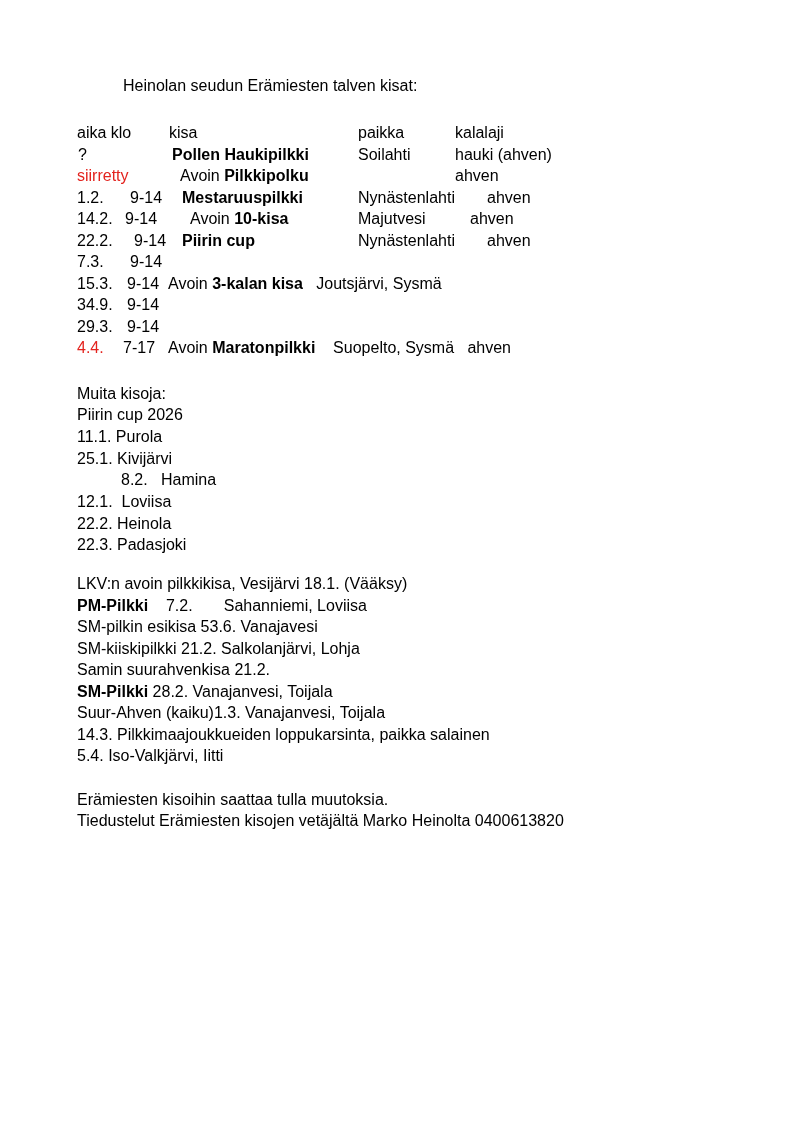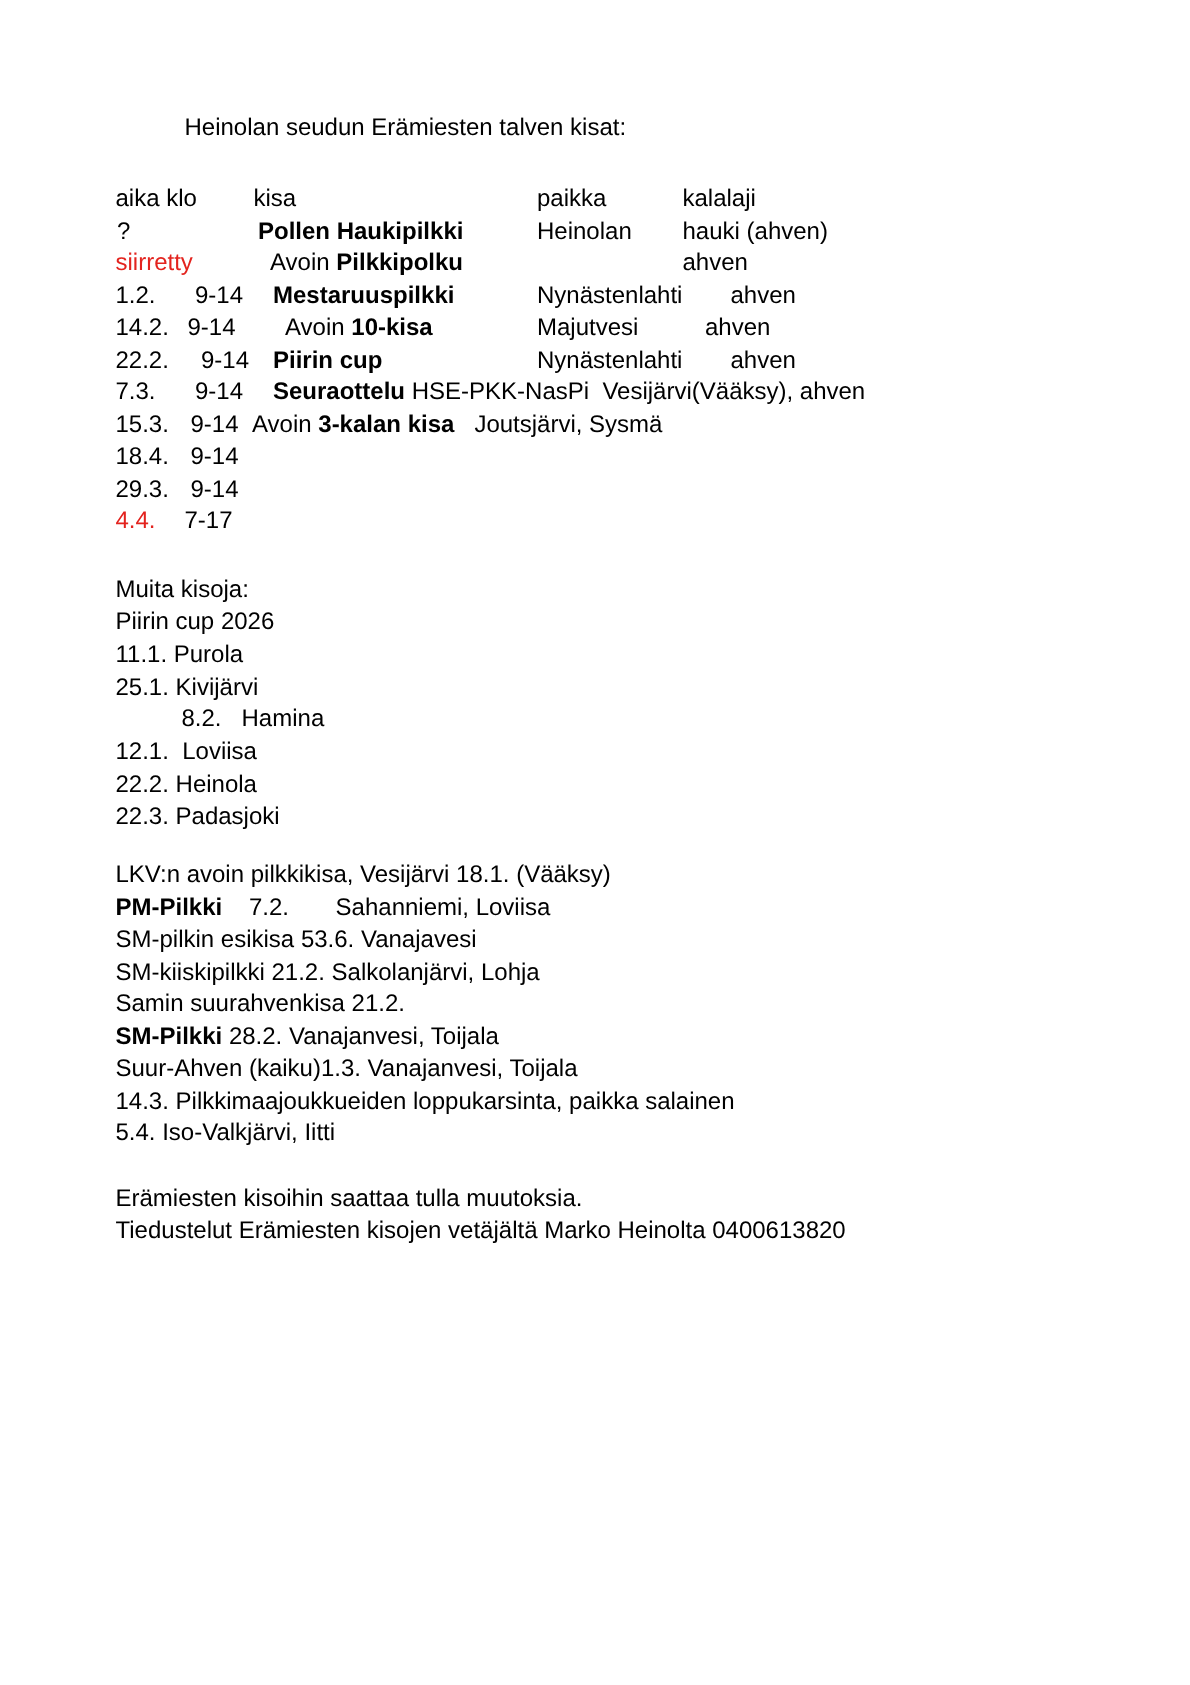--- a/index.html
+++ b/index.html
@@ -41,30 +41,30 @@
   .b { font-weight: 700; }
   .red { color: var(--accent-red, #e3231e); }
 </style>
 </head>
 <body>
 
 <div class="page" style="background: rgb(255, 255, 255); color: rgb(0, 0, 0);">
   <div class="doc-title">Heinolan seudun Erämiesten talven kisat:</div>
   <div id="lines">
       <div class="line" style="top: 122px;"><span class="chunk" style="left: 77px;"><span>aika klo</span></span><span class="chunk" style="left: 169px; text-align: right;"><span>kisa</span></span><span class="chunk" style="left: 358px;"><span>paikka</span></span><span class="chunk" style="left: 455px;"><span>kalalaji</span></span></div>
-      <div class="line" style="top: 144px;"><span class="chunk" style="left: 78px;"><span>?</span></span><span class="chunk" style="left: 172px;"><span class="b">Pollen Haukipilkki</span></span><span class="chunk" style="left: 358px;"><span>Heinolan</span></span><span class="chunk" style="left: 455px;"><span>hauki (ahven)</span></span></div>
+      <div class="line" style="top: 144px;"><span class="chunk" style="left: 78px;"><span>?</span></span><span class="chunk" style="left: 172px;"><span class="b">Pollen Haukipilkki</span></span><span class="chunk" style="left: 358px;"><span>Soilahti</span></span><span class="chunk" style="left: 455px;"><span>hauki (ahven)</span></span></div>
       <div class="line" style="top: 165px;"><span class="chunk" style="left: 77px;"><span class="red">siirretty</span></span><span class="chunk" style="left: 180px;"><span>Avoin </span><span class="b">Pilkkipolku</span></span><span class="chunk" style="left: 455px;"><span>ahven</span></span></div>
       <div class="line" style="top: 187px;"><span class="chunk" style="left: 77px;"><span>1.2.</span></span><span class="chunk" style="left: 130px;"><span>9-14</span></span><span class="chunk" style="left: 182px;"><span class="b">Mestaruuspilkki</span></span><span class="chunk" style="left: 358px;"><span>Nynästenlahti</span></span><span class="chunk" style="left: 487px;"><span>ahven</span></span></div>
       <div class="line" style="top: 208px;"><span class="chunk" style="left: 77px;"><span>14.2.</span></span><span class="chunk" style="left: 125px;"><span>9-14</span></span><span class="chunk" style="left: 190px;"><span>Avoin </span><span class="b">10-kisa</span></span><span class="chunk" style="left: 358px;"><span>Majutvesi</span></span><span class="chunk" style="left: 470px;"><span>ahven</span></span></div>
       <div class="line" style="top: 230px;"><span class="chunk" style="left: 77px;"><span>22.2.</span></span><span class="chunk" style="left: 134px;"><span>9-14</span></span><span class="chunk" style="left: 182px;"><span class="b">Piirin cup</span></span><span class="chunk" style="left: 358px;"><span>Nynästenlahti</span></span><span class="chunk" style="left: 487px;"><span>ahven</span></span></div>
-      <div class="line" style="top: 251px;"><span class="chunk" style="left: 77px;"><span>7.3.</span></span><span class="chunk" style="left: 130px;"><span>9-14</span></span><span class="chunk" style="left: 182px;"><span class="b">Seuraottelu </span><span>HSE-PKK-NasPi  Vesijärvi(Vääksy), ahven</span></span></div>
+      <div class="line" style="top: 251px;"><span class="chunk" style="left: 77px;"><span>7.3.</span></span><span class="chunk" style="left: 130px;"><span>9-14</span></span></div>
       <div class="line" style="top: 273px;"><span class="chunk" style="left: 77px;"><span>15.3.</span></span><span class="chunk" style="left: 127px;"><span>9-14</span></span><span class="chunk" style="left: 168px;"><span>Avoin </span><span class="b">3-kalan kisa</span><span>   Joutsjärvi, Sysmä</span></span></div>
-      <div class="line" style="top: 294px;"><span class="chunk" style="left: 77px;"><span>18.4.</span></span><span class="chunk" style="left: 127px;"><span>9-14</span></span></div>
+      <div class="line" style="top: 294px;"><span class="chunk" style="left: 77px;"><span>34.9.</span></span><span class="chunk" style="left: 127px;"><span>9-14</span></span></div>
       <div class="line" style="top: 316px;"><span class="chunk" style="left: 77px;"><span>29.3.</span></span><span class="chunk" style="left: 127px;"><span>9-14</span></span></div>
-      <div class="line" style="top: 337px;"><span class="chunk" style="left: 77px;"><span class="red">4.4.</span></span><span class="chunk" style="left: 123px;"><span>7-17</span></span></div>
+      <div class="line" style="top: 337px;"><span class="chunk" style="left: 77px;"><span class="red">4.4.</span></span><span class="chunk" style="left: 123px;"><span>7-17</span></span><span class="chunk" style="left: 168px;"><span>Avoin </span><span class="b">Maratonpilkki</span><span>    Suopelto, Sysmä   ahven</span></span></div>
       <div class="line" style="top: 383px;"><span class="chunk" style="left: 77px;"><span>Muita kisoja:</span></span></div>
       <div class="line" style="top: 404px;"><span class="chunk" style="left: 77px;"><span>Piirin cup 2026</span></span></div>
       <div class="line" style="top: 426px;"><span class="chunk" style="left: 77px;"><span>11.1. Purola</span></span></div>
       <div class="line" style="top: 448px;"><span class="chunk" style="left: 77px;"><span>25.1. Kivijärvi</span></span></div>
       <div class="line" style="top: 469px; margin-left: 44px;"><span class="chunk" style="left: 77px;"><span>8.2.   Hamina</span></span></div>
       <div class="line" style="top: 491px;"><span class="chunk" style="left: 77px;"><span>12.1.  Loviisa</span></span></div>
       <div class="line" style="top: 513px;"><span class="chunk" style="left: 77px;"><span>22.2. Heinola</span></span></div>
       <div class="line" style="top: 534px;"><span class="chunk" style="left: 77px;"><span>22.3. Padasjoki</span></span></div>
       <div class="line" style="top: 573px;"><span class="chunk" style="left: 77px;"><span>LKV:n avoin pilkkikisa, Vesijärvi 18.1. (Vääksy)</span></span></div>
       <div class="line" style="top: 595px;"><span class="chunk" style="left: 77px;"><span class="b">PM-Pilkki</span><span>    7.2.       Sahanniemi, Loviisa</span></span></div>

